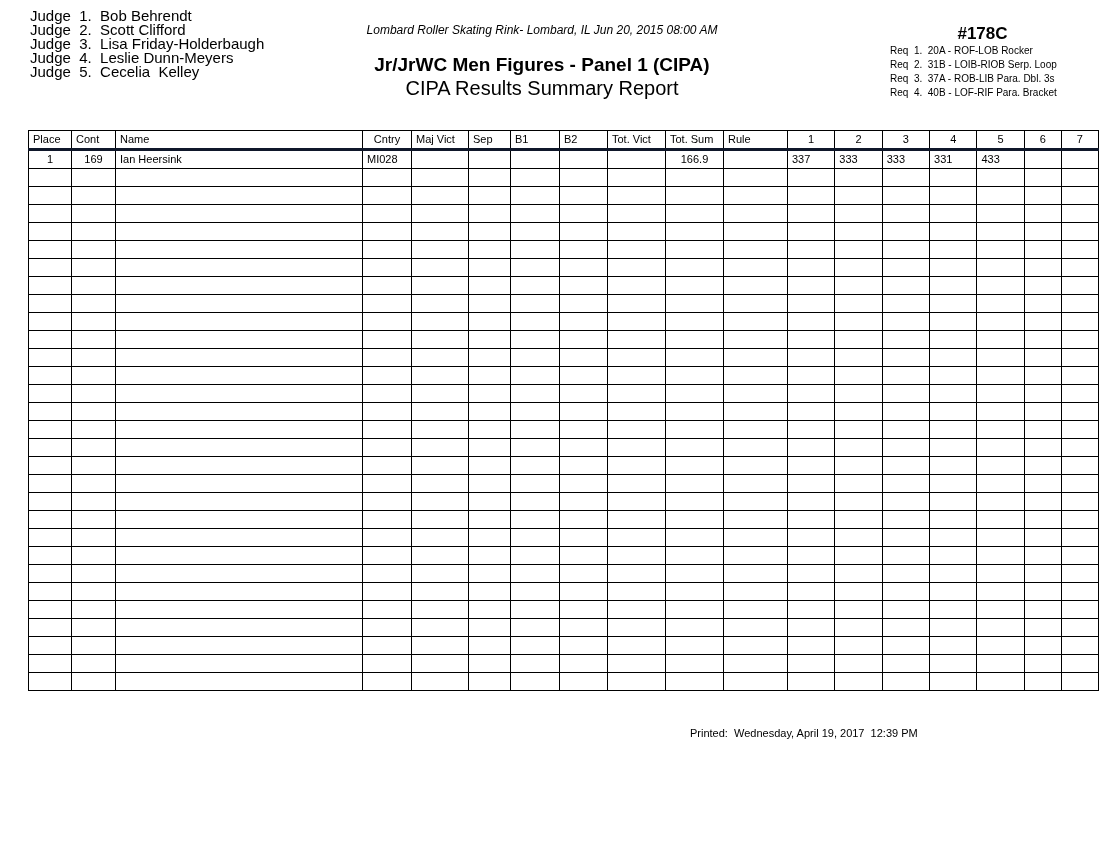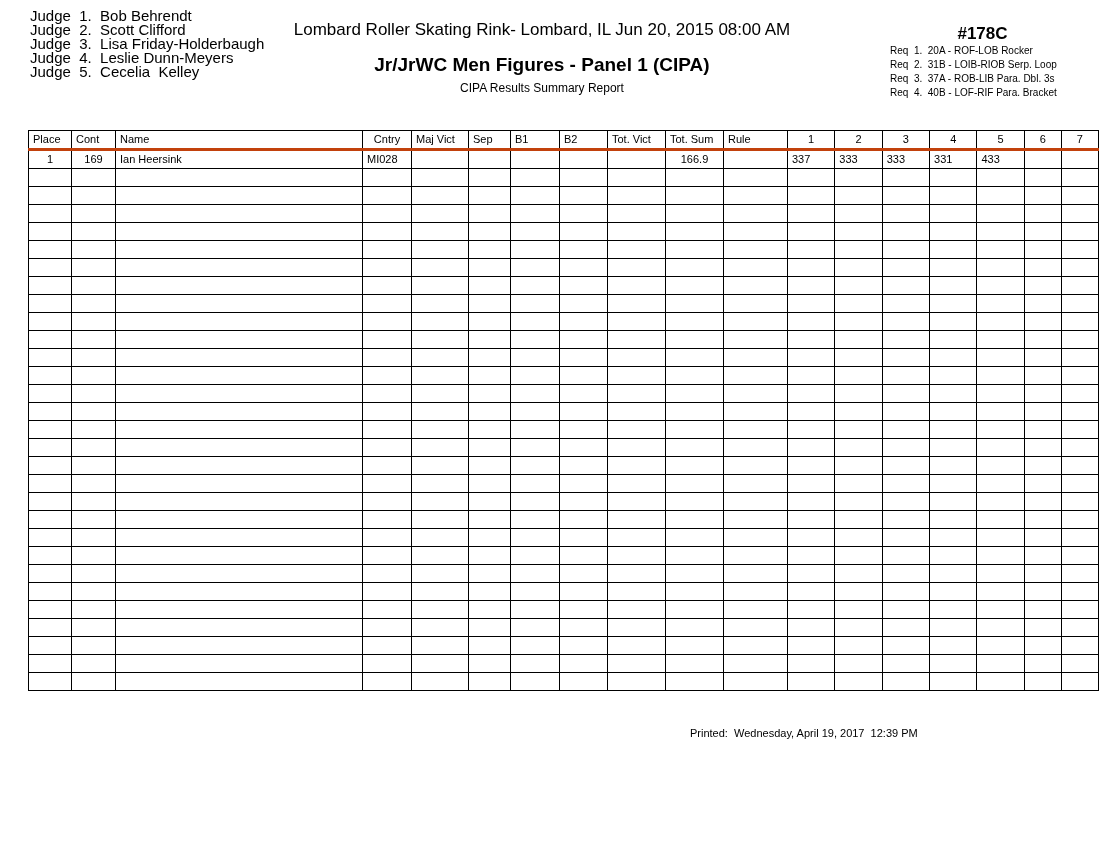--- a/index.html
+++ b/index.html
@@ -2,31 +2,31 @@
 <html><head>
 <meta charset="utf-8">
 <style>
   html, body { margin: 0; padding: 0; background: #ffffff; }
   body { width: 1100px; height: 850px; position: relative; overflow: hidden;
          font-family: "Liberation Sans", sans-serif; color: #000; }
   .judges { position: absolute; left: 30px; top: 9px; font-size: 15px; line-height: 14px; }
   .judges div { white-space: pre; }
   .center-head { position: absolute; left: 272px; width: 540px; top: 22px; text-align: center; }
   .title { font-weight: bold; font-size: 18px; line-height: 22px; }
-  .venue { font-size: 17px; line-height: 18px; margin-top: -1px; }
+  .venue { font-size: 12px; line-height: 18px; margin-top: -1px; font-style: italic; }
   .event { font-weight: bold; font-size: 19px; line-height: 24px; margin-top: 14px; }
-  .report { font-size: 12px; line-height: 20px; margin-top: 1px; }
+  .report { font-size: 20px; line-height: 20px; margin-top: 1px; }
   .right-head { position: absolute; left: 890px; top: 24px; width: 205px; }
   .evnum { font-weight: bold; font-size: 17px; text-align: center; width: 205px; line-height: 20px; margin-left: -10px; }
   .reqs { font-size: 10px; line-height: 14px; }
   .reqs div { white-space: pre; }
   table.grid { position: absolute; left: 28px; top: 130px; border-collapse: collapse; table-layout: fixed; }
   table.grid td, table.grid th { border: 1px solid #000; padding: 0 4px; font-size: 11px; font-weight: normal;
       height: 17px; line-height: 17px; white-space: nowrap; overflow: hidden; }
-  table.grid thead th { border-bottom: 3px solid #c2410c; height: 16px; text-align: left; }
+  table.grid thead th { border-bottom: 3px solid #0f172a; height: 16px; text-align: left; }
   table.grid thead th.c { text-align: center; }
   table.grid td.c { text-align: center; }
   table.grid td.r { text-align: right; padding-right: 24px; }
   .printed { position: absolute; left: 690px; top: 727px; font-size: 11px; white-space: pre; }
 </style>
 </head>
 <body>
 
 <div class="judges">
   <div>Judge  1.  Bob Behrendt</div>

